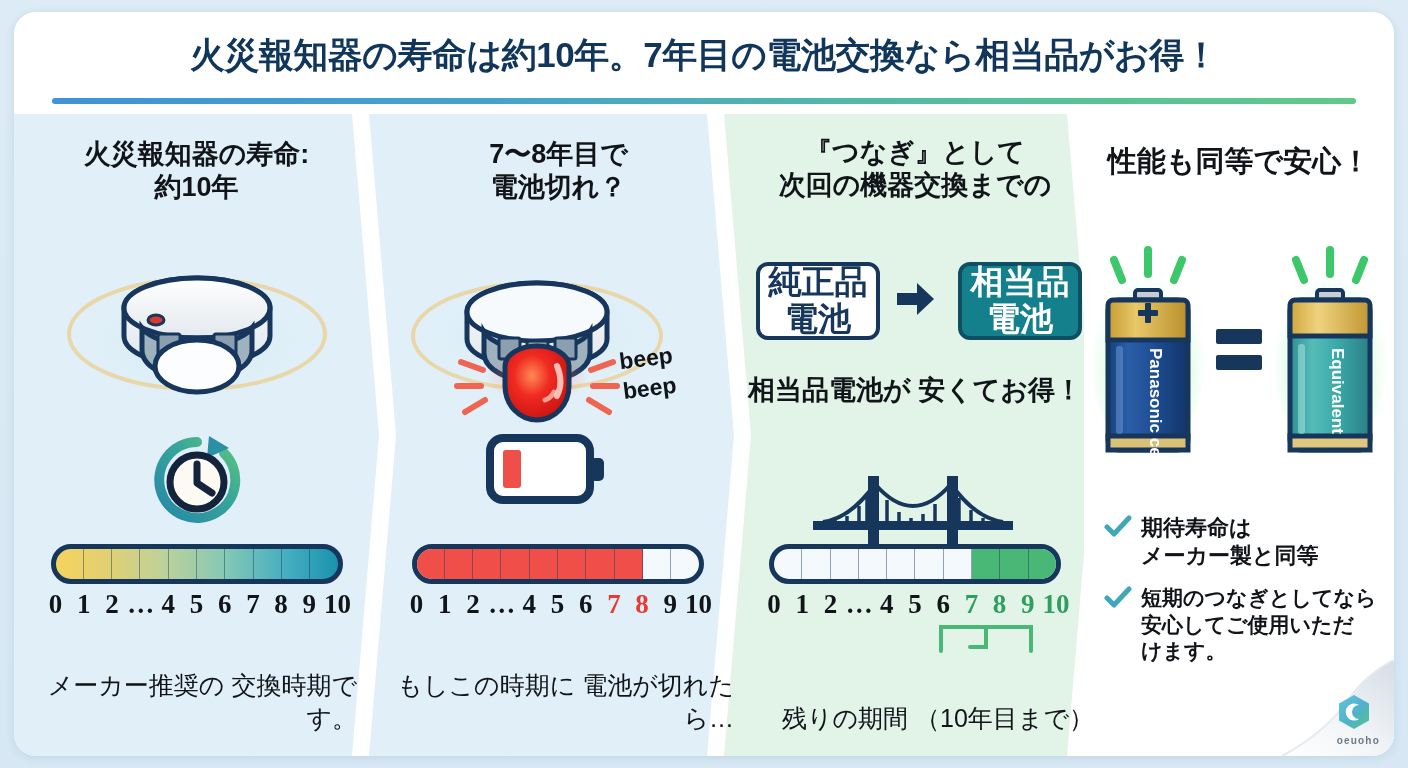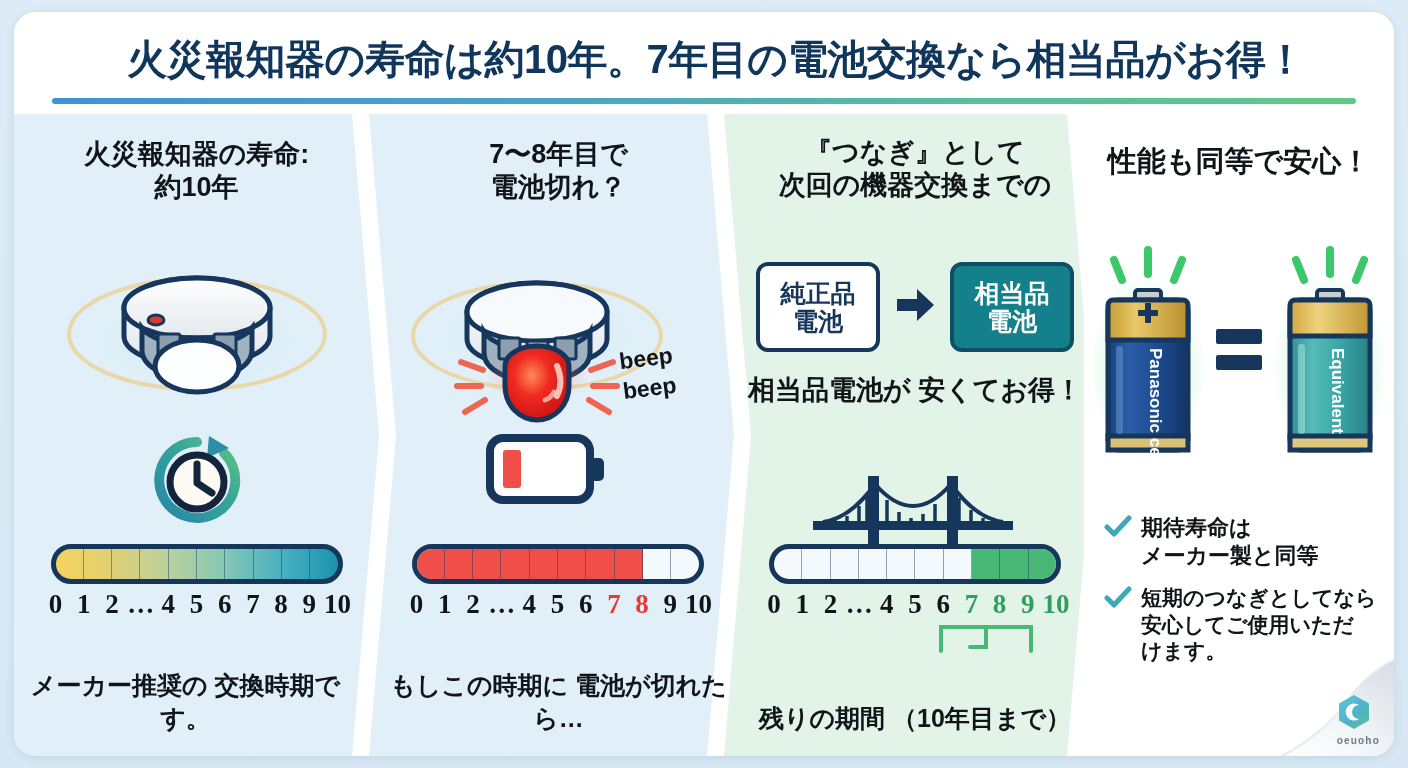--- a/index.html
+++ b/index.html
@@ -27,23 +27,23 @@
     box-shadow: 0 2px 10px rgba(20,60,90,.10);
   }
 
   
   .header {
     position: absolute; left: 0; top: 0;
     width: 100%; height: 102px;
     background: #ffffff;
   }
   .title {
-    position: absolute; left: 12px; top: 20px; width: 100%;
+    position: absolute; left: 0; top: 20px; width: 100%;
     text-align: center;
-    font-size: 40px; font-weight: bold;
+    font-size: 35px; font-weight: bold;
     color: #10365c;
     letter-spacing: -0.5px;
     white-space: nowrap;
   }
   .title-rule {
     position: absolute; left: 38px; top: 86px;
     width: 1304px; height: 6px; border-radius: 3px;
     background: linear-gradient(90deg, #3f93d6 0%, #46a4c9 35%, #57bf9c 72%, #60ca88 100%);
   }
 
@@ -83,22 +83,22 @@
     text-align: center;
     font-size: 27px; font-weight: bold; line-height: 1.22;
     color: #111418;
     padding-top: 24px;
   }
   #panel-4 .p-head { font-size: 29px; padding-top: 30px; }
   .p-head .l { display: block; }
 
   .p-foot {
     position: absolute; left: 0; bottom: 22px; width: 100%;
-    text-align: center;
-    font-size: 25px; font-weight: bold; line-height: 1.3;
+    text-align: right;
+    font-size: 25px; font-weight: normal; line-height: 1.3;
     color: #111418; z-index: 3;
   }
 
   
   .detector-wrap { position: absolute; z-index: 3; }
   #det-1 { left: 38px; top: 128px; width: 290px; height: 180px; }
   #det-2 { left: 30px; top: 140px; width: 290px; height: 200px; }
 
   
   .scalebar-group { position: absolute; z-index: 3; width: 100%; left: 0; }
@@ -130,26 +130,26 @@
     position: absolute; z-index: 3;
     left: 50%; transform: translateX(-50%);
   }
 
   
   .box-row {
     position: absolute; z-index: 3; top: 148px; left: 0; width: 100%;
     display: flex; align-items: center; justify-content: center; gap: 13px;
   }
   .kbox {
-    width: 124px; height: 90px;
+    width: 124px; height: 78px;
     border: 4px solid #16365c;
     border-radius: 12px;
     display: flex; flex-direction: column;
     align-items: center; justify-content: center;
-    font-size: 25px; font-weight: bold; line-height: 1.12;
+    font-size: 33px; font-weight: bold; line-height: 1.12; margin-left: 8px;
   }
   .kbox.white { background:#ffffff; color:#16365c; }
   .kbox.teal  { background:#13808c; color:#ffffff; border-color:#0f4f63; }
   .kbox .l { display:block; }
 
   .mid-note {
     position: absolute; z-index: 3; top: 260px; left: 0; width: 100%;
     text-align: center; font-size: 27px; font-weight: bold;
     line-height: 1.22; color: #111418;
   }

